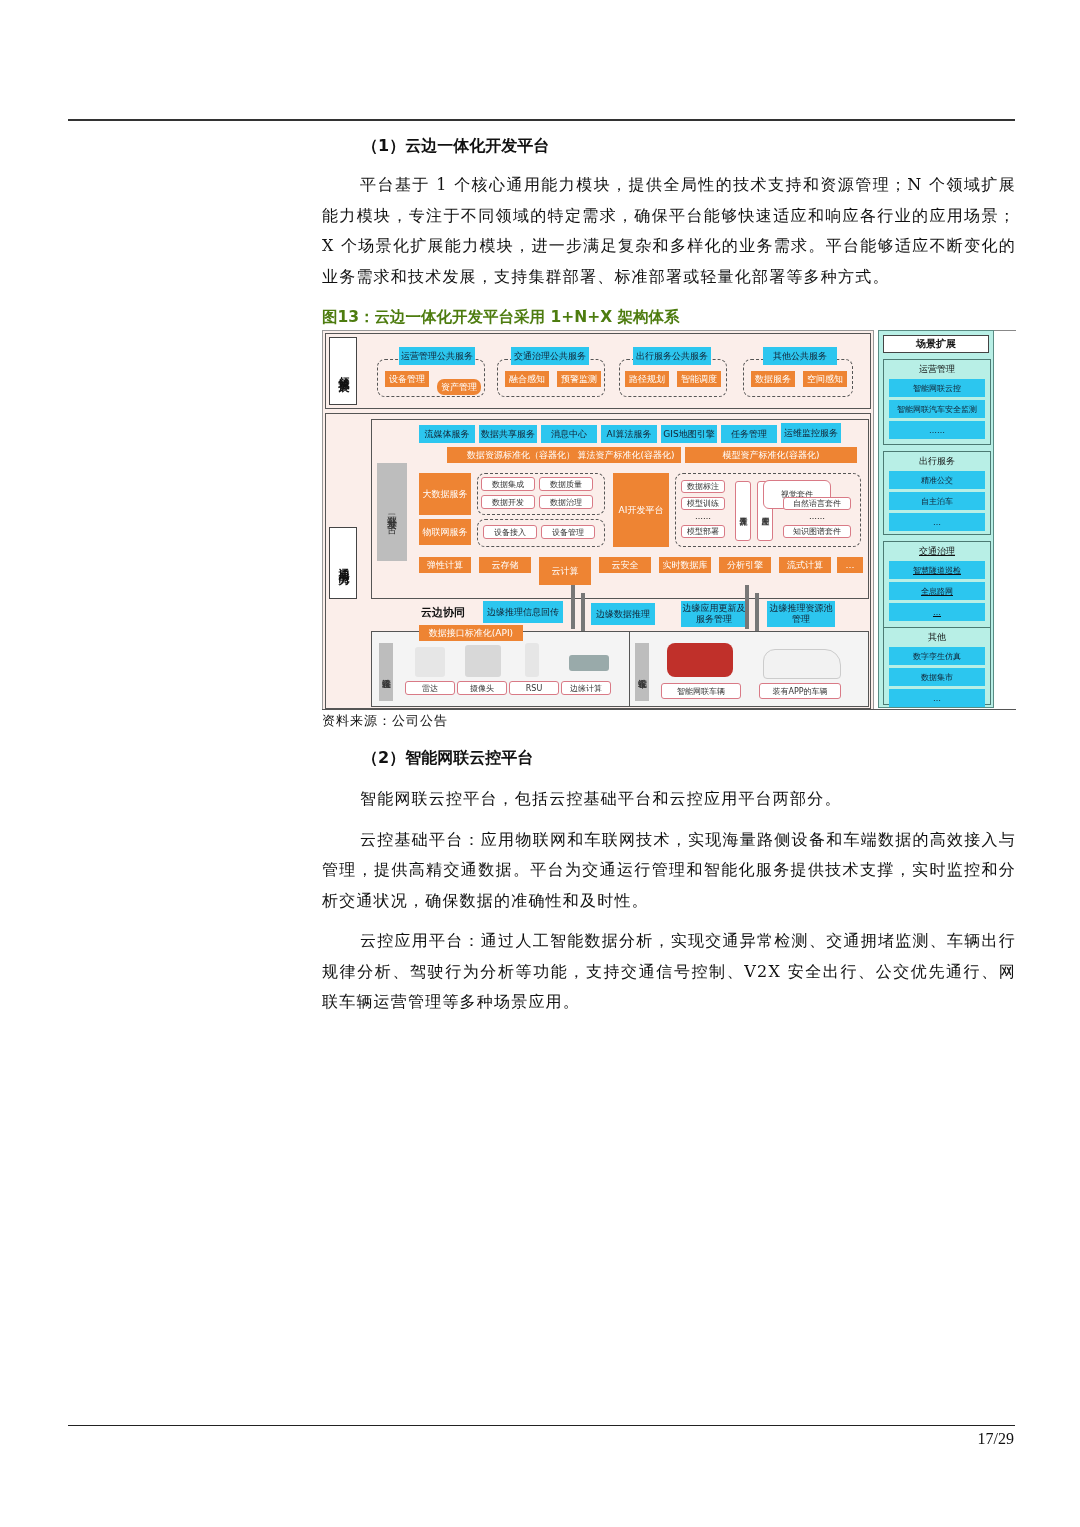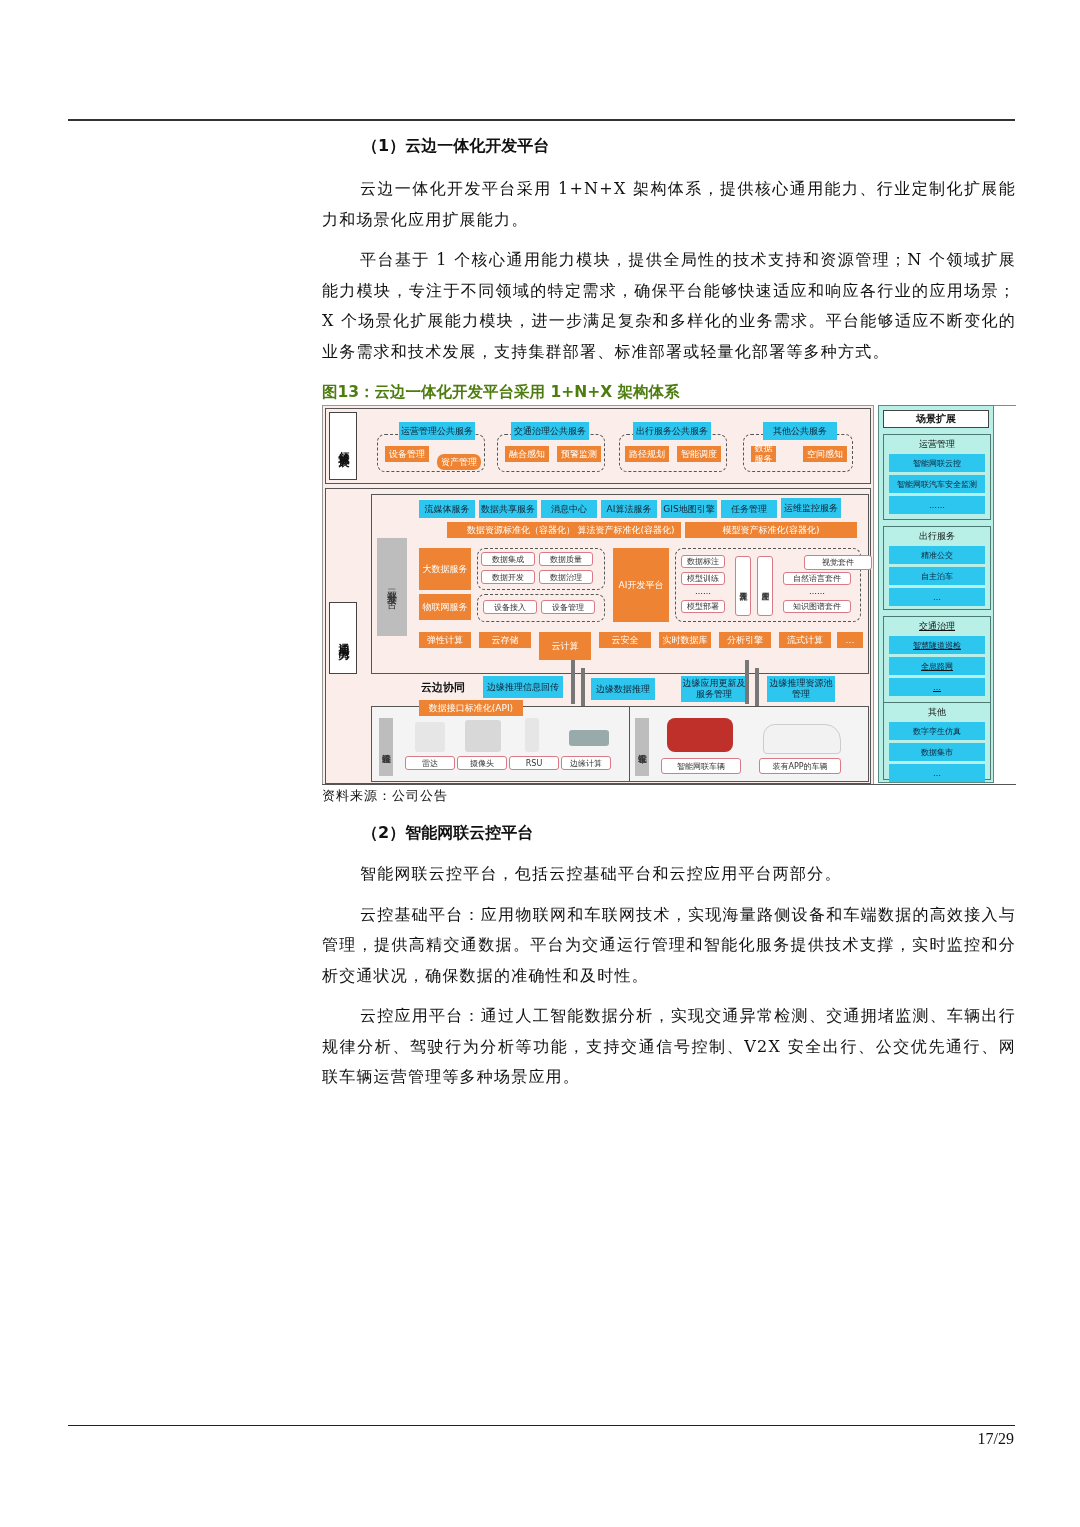--- a/index.html
+++ b/index.html
@@ -34,21 +34,20 @@
   .sect .it { margin:3px 5px 0 5px; height:18px; background:#2cc6ef; font-size:8px; color:#123; display:flex; align-items:center; justify-content:center; }
   .device { position:absolute; background:#e6e6e6; border-radius:3px; }
 </style>
 </head>
 <body>
 
 <div class="hr-top"></div>
 
 <div class="content">
   <div class="h3">（1）云边一体化开发平台</div>
-  <p class="para" style="margin-top:14px">云边一体化开发平台采用 1+N+X 架构体系，提供核心通用能力、行业定制化扩展能力和场景化应用扩展能力。</p>
   <p class="para" style="margin-top:10px">平台基于 1 个核心通用能力模块，提供全局性的技术支持和资源管理；N 个领域扩展能力模块，专注于不同领域的特定需求，确保平台能够快速适应和响应各行业的应用场景；X 个场景化扩展能力模块，进一步满足复杂和多样化的业务需求。平台能够适应不断变化的业务需求和技术发展，支持集群部署、标准部署或轻量化部署等多种方式。</p>
 
   <div class="fig-title">图13：云边一体化开发平台采用 1+N+X 架构体系</div>
 
   <div class="diagram">
     <div class="dg-main">
 
       <div class="frame" style="left:2px;top:2px;width:546px;height:76px;"></div>
       <div class="box label-white vtext" style="left:6px;top:6px;width:28px;height:68px;">领域扩展</div>
 
@@ -62,21 +61,21 @@
       <div class="box orange" style="left:182px;top:40px;width:44px;height:16px;">融合感知</div>
       <div class="box orange" style="left:234px;top:40px;width:44px;height:16px;">预警监测</div>
 
       <div class="dash" style="left:296px;top:28px;width:108px;height:38px;"></div>
       <div class="box cyan" style="left:310px;top:16px;width:78px;height:18px;">出行服务公共服务</div>
       <div class="box orange" style="left:302px;top:40px;width:44px;height:16px;">路径规划</div>
       <div class="box orange" style="left:354px;top:40px;width:44px;height:16px;">智能调度</div>
 
       <div class="dash" style="left:420px;top:28px;width:110px;height:38px;"></div>
       <div class="box cyan" style="left:440px;top:16px;width:74px;height:18px;">其他公共服务</div>
-      <div class="box orange" style="left:428px;top:40px;width:25px;height:16px;">数据服务</div>
+      <div class="box orange" style="left:428px;top:40px;width:44px;height:16px;">数据服务</div>
       <div class="box orange" style="left:480px;top:40px;width:44px;height:16px;">空间感知</div>
 
       <div class="frame" style="left:2px;top:82px;width:546px;height:296px;"></div>
       <div class="box label-white vtext" style="left:6px;top:196px;width:28px;height:72px;">通用能力</div>
       <div class="frame" style="left:48px;top:88px;width:498px;height:180px;"></div>
       <div class="box gray vtext" style="left:54px;top:132px;width:30px;height:98px;font-size:10px;">云端开发平台</div>
 
       <div class="box cyan" style="left:96px;top:94px;width:56px;height:18px;">流媒体服务</div>
       <div class="box cyan" style="left:156px;top:94px;width:58px;height:18px;">数据共享服务</div>
       <div class="box cyan" style="left:218px;top:94px;width:56px;height:18px;">消息中心</div>
@@ -102,21 +101,21 @@
       <div class="box pinkbox" style="left:218px;top:194px;width:54px;height:14px;font-size:8px;">设备管理</div>
 
       <div class="box orange" style="left:290px;top:142px;width:56px;height:74px;">AI开发平台</div>
       <div class="dash" style="left:352px;top:142px;width:186px;height:74px;"></div>
       <div class="box pinkbox" style="left:358px;top:149px;width:44px;height:13px;font-size:8px;">数据标注</div>
       <div class="box pinkbox" style="left:358px;top:166px;width:44px;height:13px;font-size:8px;">模型训练</div>
       <div class="box" style="left:358px;top:180px;width:44px;height:10px;font-size:8px;">……</div>
       <div class="box pinkbox" style="left:358px;top:194px;width:44px;height:13px;font-size:8px;">模型部署</div>
       <div class="box pinkbox vtext" style="left:412px;top:150px;width:16px;height:60px;font-size:8px;letter-spacing:0;">工作流开发</div>
       <div class="box pinkbox vtext" style="left:434px;top:150px;width:16px;height:60px;font-size:8px;letter-spacing:0;">应用开发</div>
-      <div class="box pinkbox" style="left:481px;top:149px;width:68px;height:15px;font-size:8px;">视觉套件</div>
+      <div class="box pinkbox" style="left:440px;top:149px;width:68px;height:29px;font-size:8px;border-radius:6px;">视觉套件</div>
       <div class="box pinkbox" style="left:460px;top:166px;width:68px;height:13px;font-size:8px;">自然语言套件</div>
       <div class="box" style="left:460px;top:180px;width:68px;height:10px;font-size:8px;">……</div>
       <div class="box pinkbox" style="left:460px;top:194px;width:68px;height:13px;font-size:8px;">知识图谱套件</div>
 
       <div class="box orange" style="left:96px;top:226px;width:52px;height:16px;">弹性计算</div>
       <div class="box orange" style="left:156px;top:226px;width:52px;height:16px;">云存储</div>
       <div class="box orange" style="left:216px;top:226px;width:52px;height:28px;">云计算</div>
       <div class="box orange" style="left:276px;top:226px;width:52px;height:16px;">云安全</div>
       <div class="box orange" style="left:336px;top:226px;width:52px;height:16px;">实时数据库</div>
       <div class="box orange" style="left:396px;top:226px;width:52px;height:16px;">分析引擎</div>

